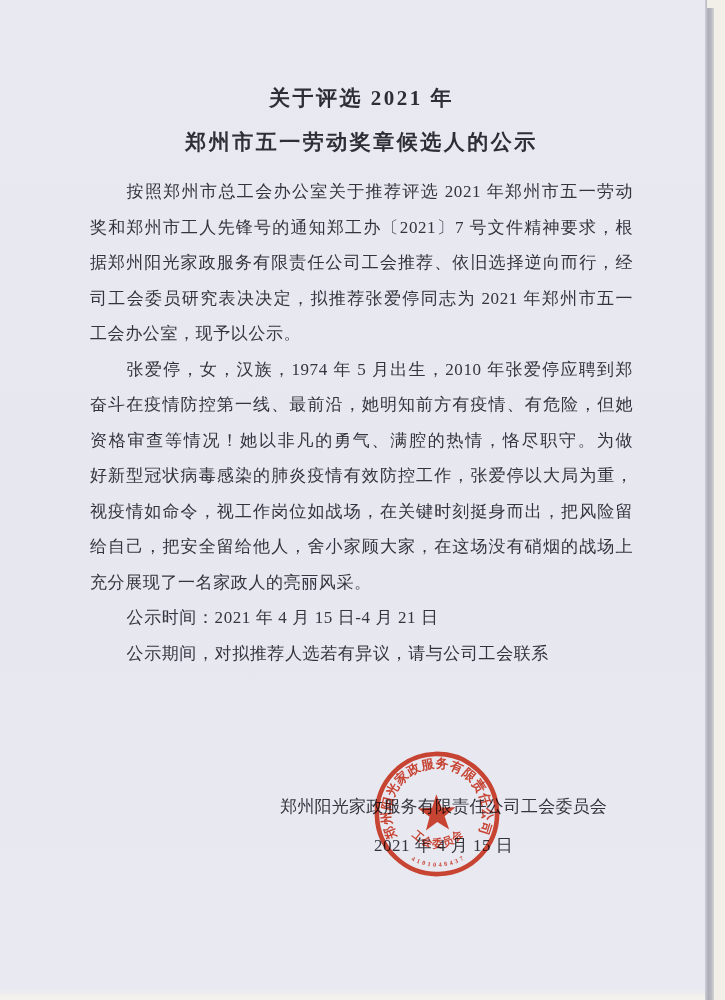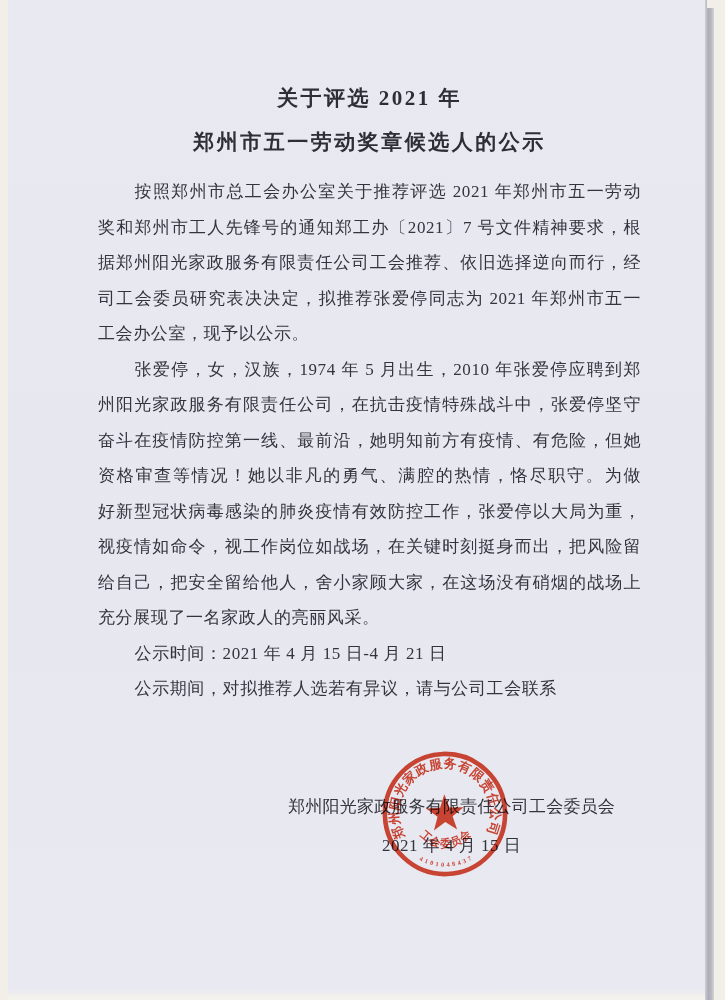--- a/index.html
+++ b/index.html
@@ -9,21 +9,21 @@
     position: relative;
     overflow: hidden;
     background: #f1efe8;
   }
   .scan {
     position: absolute; left: 0; top: 0; width: 725px; height: 1000px;
     background: #f1efe8;
   }
   
   .page {
-    position: absolute; left: 8px; top: 0; width: 706px; height: 1000px;
+    position: absolute; left: 0; top: 0; width: 706px; height: 1000px;
     background: linear-gradient(180deg, #e9e9f2 0%, #e7e7f0 55%, #e9e9f1 100%);
     color: #34343d;
   }
   
   .edge-band {
     position: absolute; left: 705px; top: 0; width: 9px; height: 1000px;
     background: linear-gradient(90deg, #cfcfd8 0%, #aeaeb8 35%, #b8b8c1 70%, #d8d6d4 100%);
   }
   .corner-notch {
     position: absolute; left: 707px; top: 0; width: 18px; height: 8px;
@@ -89,21 +89,20 @@
       <div class="body-text">
           <div class="para">
             <div class="doc-line indent fill">按照郑州市总工会办公室关于推荐评选 2021 年郑州市五一劳动</div>
             <div class="doc-line fill">奖和郑州市工人先锋号的通知郑工办〔2021〕7 号文件精神要求，根</div>
             <div class="doc-line fill">据郑州阳光家政服务有限责任公司工会推荐、依旧选择逆向而行，经公</div>
             <div class="doc-line fill">司工会委员研究表决决定，拟推荐张爱停同志为 2021 年郑州市五一</div>
             <div class="doc-line">工会办公室，现予以公示。</div>
           </div>
           <div class="para">
             <div class="doc-line indent fill">张爱停，女，汉族，1974 年 5 月出生，2010 年张爱停应聘到郑</div>
-            <div class="doc-line fill">州阳光家政服务有限责任公司，在抗击疫情特殊战斗中，张爱停坚守</div>
             <div class="doc-line fill">奋斗在疫情防控第一线、最前沿，她明知前方有疫情、有危险，但她</div>
             <div class="doc-line fill">资格审查等情况！她以非凡的勇气、满腔的热情，恪尽职守。为做</div>
             <div class="doc-line fill">好新型冠状病毒感染的肺炎疫情有效防控工作，张爱停以大局为重，</div>
             <div class="doc-line fill">视疫情如命令，视工作岗位如战场，在关键时刻挺身而出，把风险留</div>
             <div class="doc-line fill">给自己，把安全留给他人，舍小家顾大家，在这场没有硝烟的战场上</div>
             <div class="doc-line">充分展现了一名家政人的亮丽风采。</div>
           </div>
           <div class="para">
             <div class="doc-line indent">公示时间：2021 年 4 月 15 日-4 月 21 日</div>
           </div>

